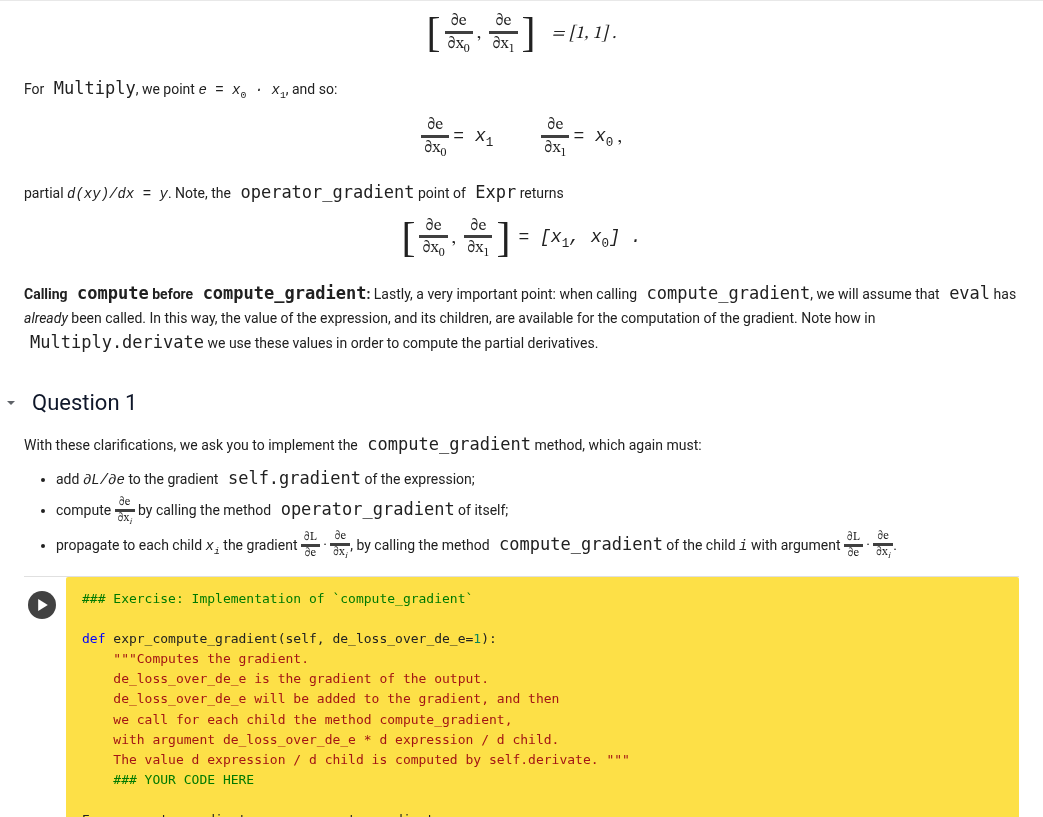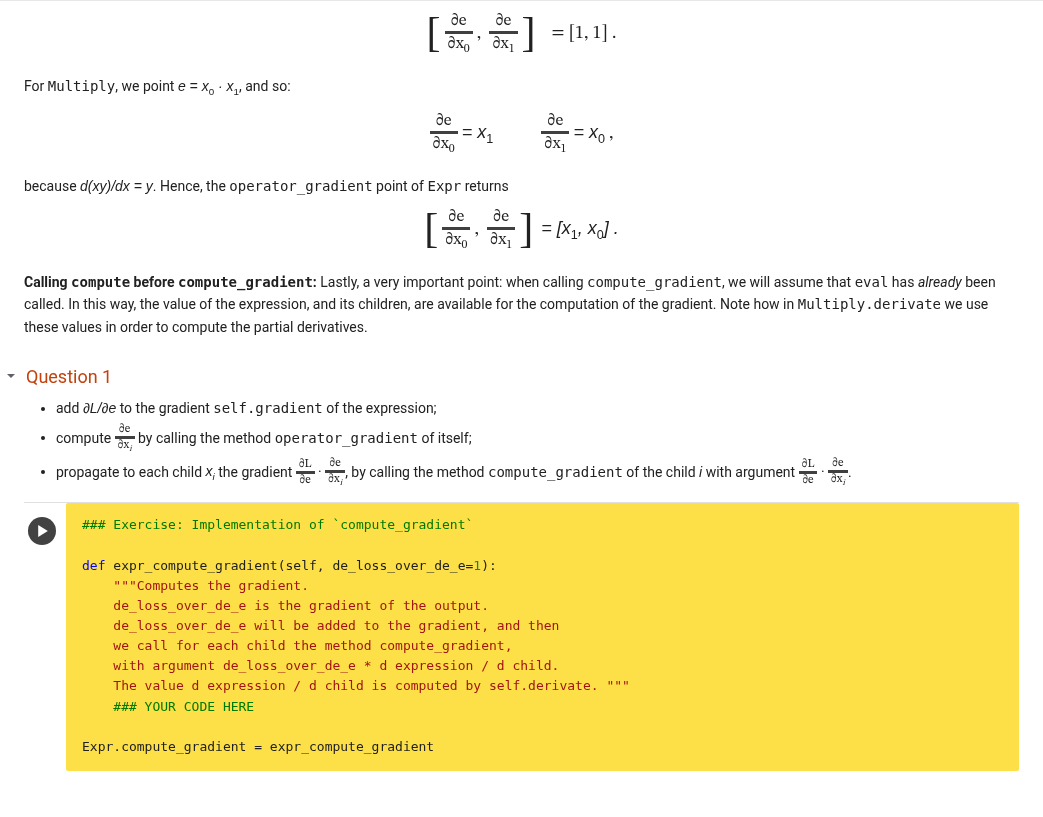--- a/index.html
+++ b/index.html
@@ -16,48 +16,49 @@
     padding: 0 24px 24px 24px;
   }
   .math-display {
     text-align: center;
     font-family: "Cambria Math", "STIX Two Math", "Latin Modern Math", serif;
     font-size: 18px;
     margin: 10px 0 18px 0;
     white-space: nowrap;
   }
   .math-inline {
-    font-family: Liberation Sans, sans-serif;
+    font-family: Liberation Mono, monospace;
     font-style: italic;
     text-align: center;
   }
   .code {
     font-family: ui-monospace, "SF Mono", Menlo, Consolas, monospace;
-    font-size: 14px;
+    font-size: 17px;
+    margin-left: 6px;
   }
   p { margin: 4px 0; line-height: 1.6; }
   .bold { font-weight: 700; }
   .section-header {
     display: flex;
     align-items: center;
     gap: 6px;
     margin-top: 24px;
     margin-bottom: 6px;
     margin-left: -18px;
   }
   .section-header .caret {
     width: 10px; height: 10px;
     display: inline-flex; align-items: center; justify-content: center;
     color: #5f6368;
   }
   .section-header h2 {
-    font-size: 18px;
+    font-size: 22px;
     font-weight: 400;
-    margin: 4px;
-    color: #c2410c;
+    margin: 10px;
+    color: #0f172a;
   }
   ul.qlist {
     margin: 6px 0 14px 0;
     padding-left: 32px;
   }
   ul.qlist li {
     margin: 2px 0;
     line-height: 1.7;
   }
   .frac {
@@ -130,21 +131,21 @@
       <span class="frac frac-lg">
           <span class="num">∂e</span>
           <span class="den"><span>∂x</span><span class="sub">0</span></span>
         </span>
       <span>,&nbsp;</span>
       <span class="frac frac-lg">
           <span class="num">∂e</span>
           <span class="den"><span>∂x</span><span class="sub">1</span></span>
         </span>
       <span class="bracket">]</span>
-      <span style="margin-left:12px;">= [1, 1] .</span>
+      <span style="margin-left:12px;font-style:italic;">= [1, 1] .</span>
     </span>
   </div>
 
   <p>
     <span>For </span><span class="code">Multiply</span><span>, we point </span><span class="math-inline"><span>e = x</span><span class="sub">0</span><span> · x</span><span class="sub">1</span></span><span>, and so:</span>
   </p>
 
   <div class="math-display">
     <span class="eq-row" style="gap:48px;">
       <span class="eq-row">
@@ -159,21 +160,21 @@
             <span class="num">∂e</span>
             <span class="den"><span>∂x</span><span class="sub">1</span></span>
           </span>
         <span class="math-inline"><span> = x</span><span class="sub">0</span></span>
         <span> ,</span>
       </span>
     </span>
   </div>
 
   <p>
-    <span>because </span><span class="math-inline">d(xy)/dx = y</span><span>. Hence, the </span><span class="code">operator_gradient</span><span> point of </span><span class="code">Expr</span><span> returns</span>
+    <span>partial </span><span class="math-inline">d(xy)/dx = y</span><span>. Note, the </span><span class="code">operator_gradient</span><span> point of </span><span class="code">Expr</span><span> returns</span>
   </p>
 
   <div class="math-display">
     <span class="eq-row">
       <span class="bracket">[</span>
       <span class="frac frac-lg">
           <span class="num">∂e</span>
           <span class="den">∂x<span class="sub">0</span></span>
         </span>
       <span>,&nbsp;</span>
@@ -194,20 +195,23 @@
 
   <div class="section-header">
     <span class="caret">
       <svg width="10" height="10" viewBox="0 0 10 10">
           <path d="M1 3 L5 7 L9 3 Z" fill="#5f6368"></path>
         </svg>
     </span>
     <h2>Question 1</h2>
   </div>
 
+  <p>
+    <span>With these clarifications, we ask you to implement the </span><span class="code">compute_gradient</span><span> method, which again must:</span>
+  </p>
 
   <ul class="qlist">
     <li>
       <span>add </span><span class="math-inline">∂L/∂e</span><span> to the gradient </span><span class="code">self.gradient</span><span> of the expression;</span>
     </li>
     <li>
       <span>compute </span><span class="frac frac-sm"><span class="num">∂e</span><span class="den"><span>∂x</span><span class="sub" style="font-style:italic">i</span></span></span><span> by calling the method </span><span class="code">operator_gradient</span><span> of itself;</span>
     </li>
     <li>
       <span>propagate to each child </span><span class="math-inline"><span>x</span><span class="sub" style="font-style:italic">i</span></span><span> the gradient </span><span class="frac frac-sm"><span class="num">∂L</span><span class="den">∂e</span></span><span> · </span><span class="frac frac-sm"><span class="num">∂e</span><span class="den"><span>∂x</span><span class="sub" style="font-style:italic">i</span></span></span><span>, by calling the method </span><span class="code">compute_gradient</span><span> of the child </span><span class="math-inline">i</span><span> with argument </span><span class="frac frac-sm"><span class="num">∂L</span><span class="den">∂e</span></span><span> · </span><span class="frac frac-sm"><span class="num">∂e</span><span class="den"><span>∂x</span><span class="sub" style="font-style:italic">i</span></span></span><span>.</span>

